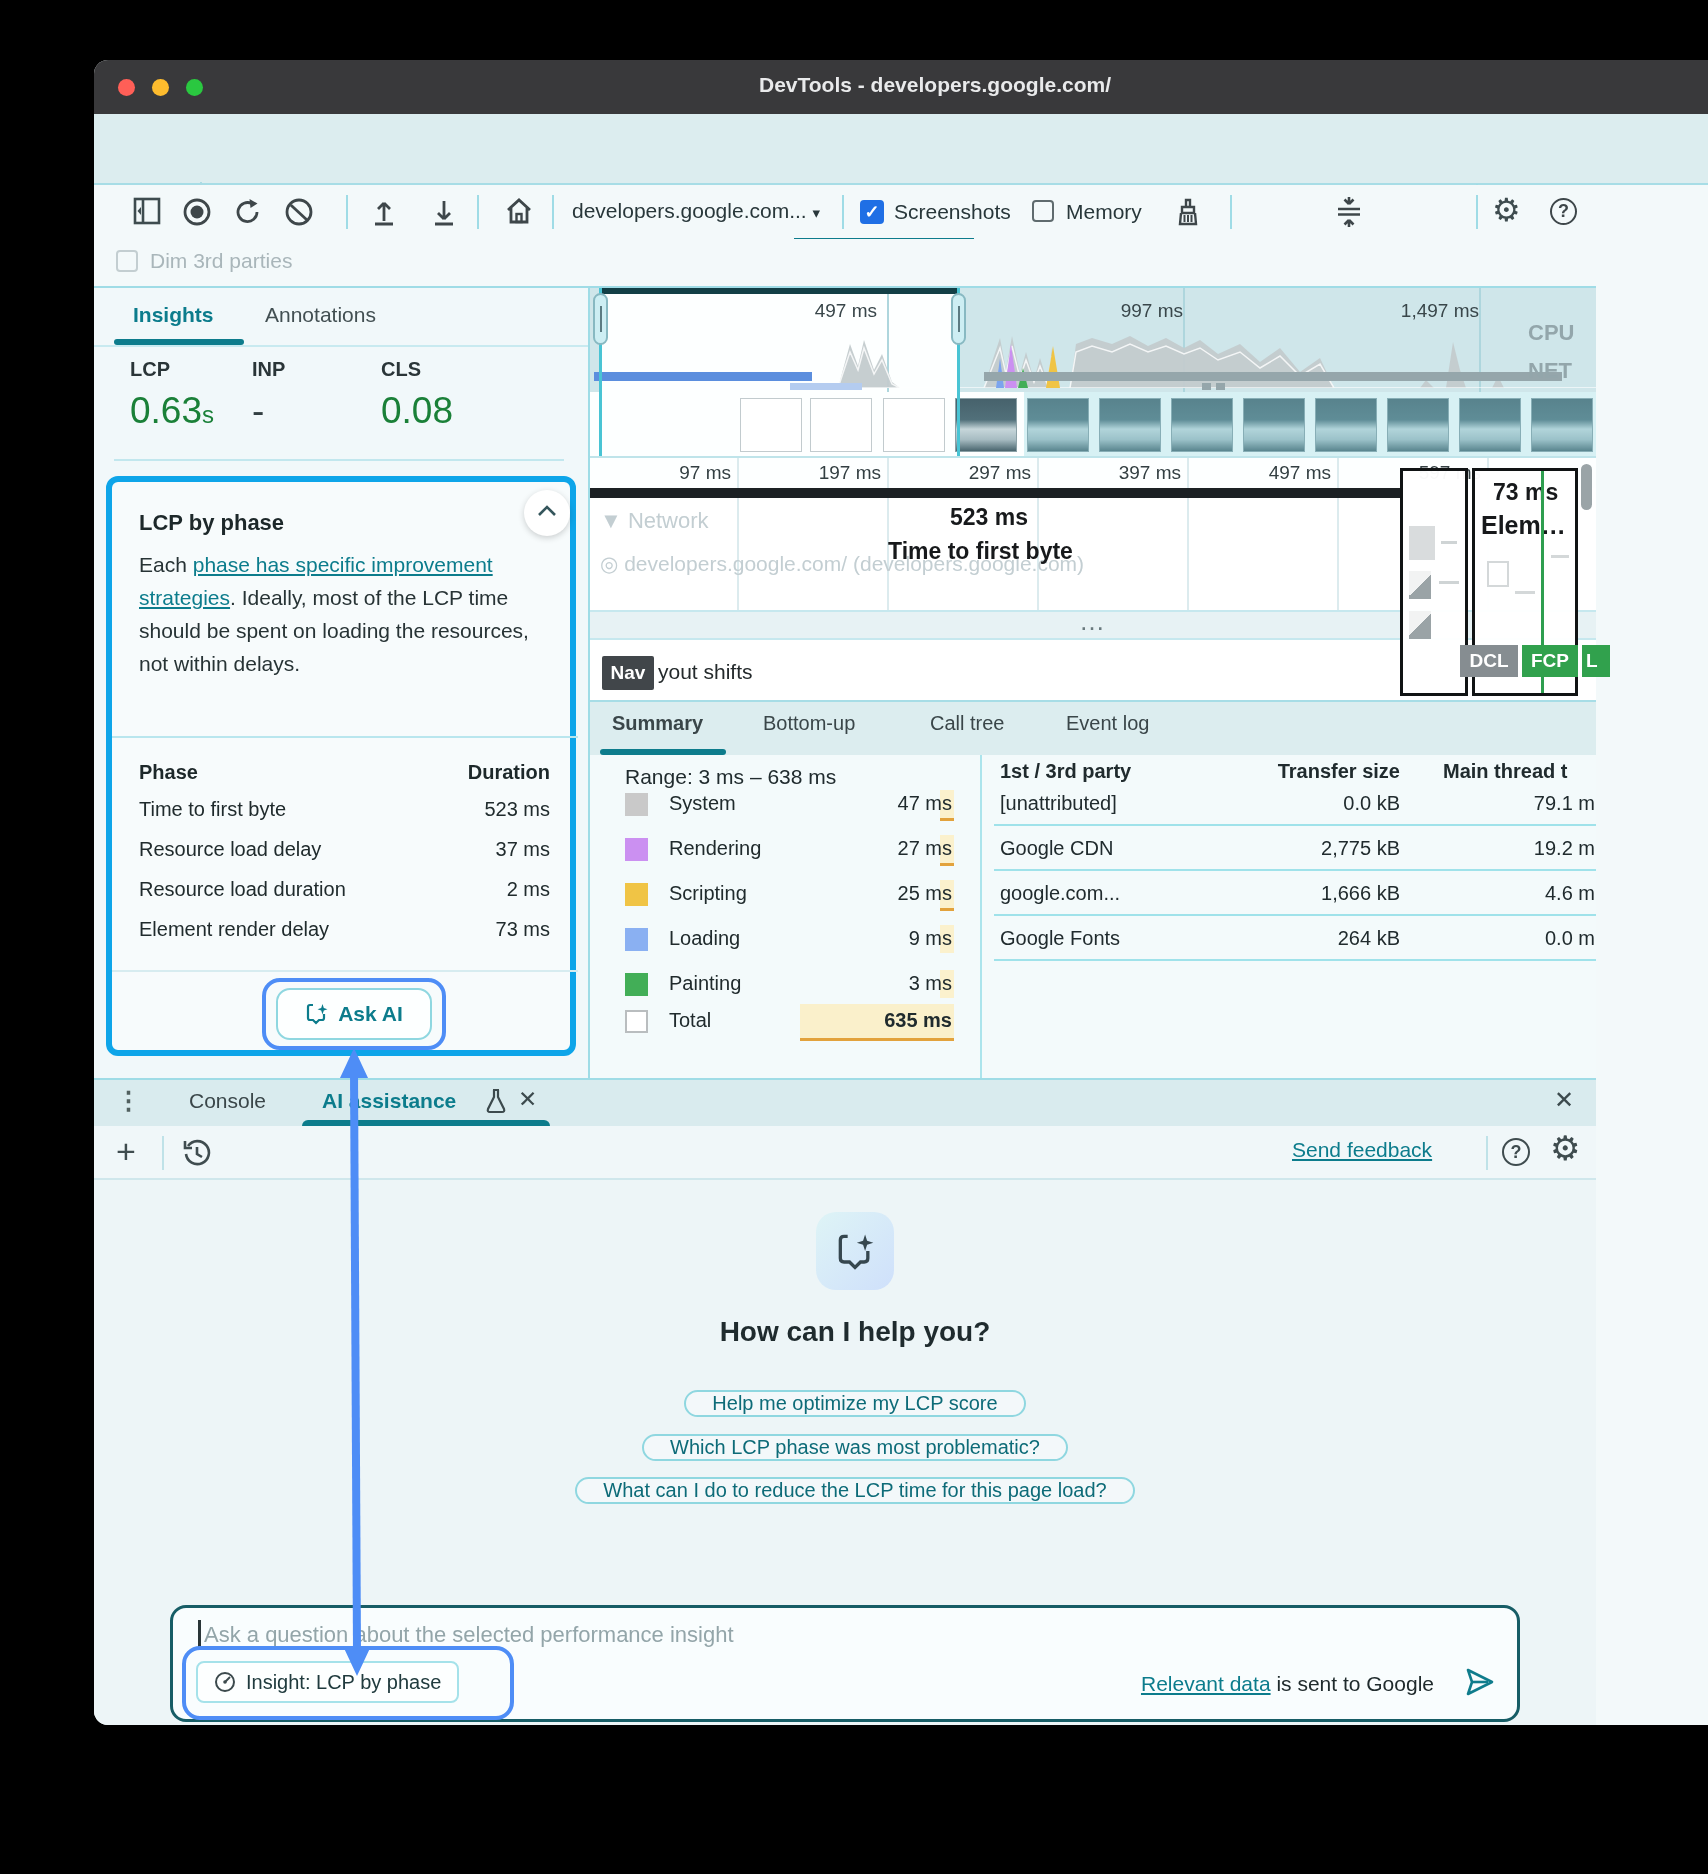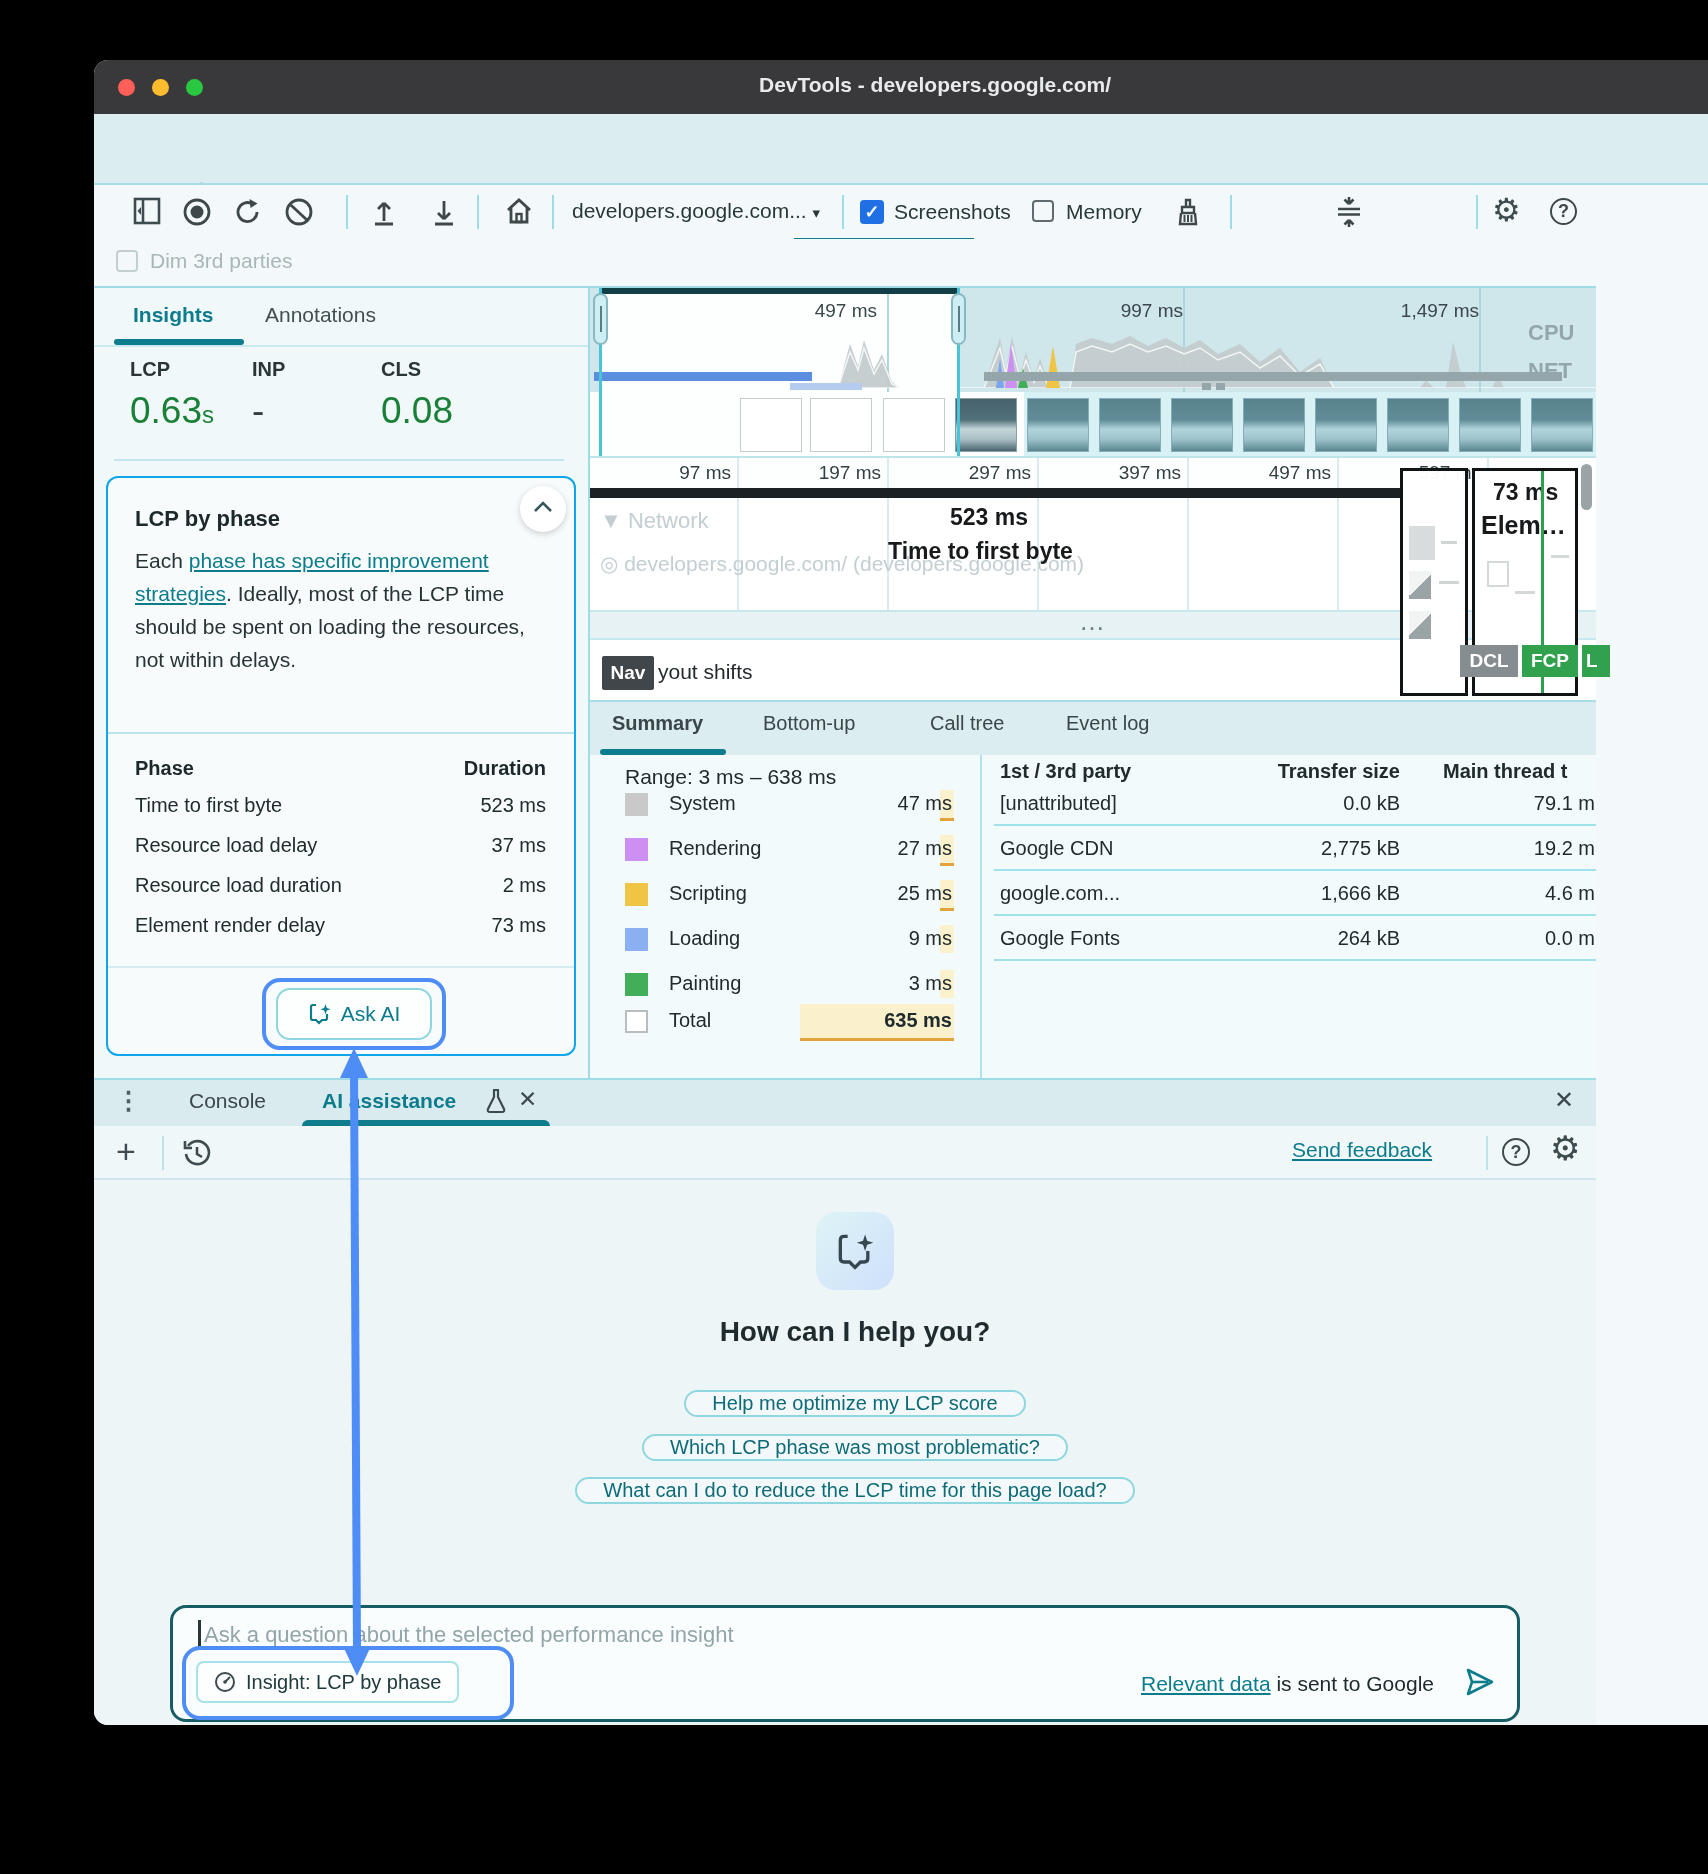--- a/index.html
+++ b/index.html
@@ -18,21 +18,21 @@
   .tab{position:absolute;top:76px;font-size:21px;color:#3a4649;}
   .toolbar{position:absolute;left:0;top:125px;width:100%;height:53px;background:#f3f9fa;}
   .vsep{position:absolute;width:2px;background:#9fdce6;}
   .icon{position:absolute;}
   .teal{color:#0c7c8c;}
   .underline-acc{position:absolute;height:6px;background:#0d7c8c;border-radius:4px 4px 0 0;}
   
   .metric-label{position:absolute;font-size:20px;font-weight:bold;color:#2a3538;}
   .metric-value{position:absolute;font-size:37px;color:#1a8038;}
   .card{position:absolute;left:12px;top:416px;width:470px;height:580px;background:#f7fbfc;
-        border:2px solid #0ea5e9;border-radius:12px;box-sizing:border-box;}
+        border:6px solid #0ea5e9;border-radius:12px;box-sizing:border-box;}
   .link{color:#0c7c8c;text-decoration:underline;}
   
   .mm-label{position:absolute;font-size:19px;color:#39464a;text-align:right;}
   .rul-label{position:absolute;font-size:19px;color:#333f42;text-align:right;width:90px;}
   .gridv{position:absolute;width:2px;background:#dcebee;}
   .thumb-dark{position:absolute;top:338px;width:62px;height:54px;border:1px solid #8aa0a6;box-sizing:border-box;
      background:linear-gradient(#47626c 0%,#51707a 40%,#c6d6da 58%,#a7bcc2 78%,#49656e 100%);}
   .thumb-white{position:absolute;top:338px;width:62px;height:54px;background:#fff;border:1px solid #c2cbce;box-sizing:border-box;}
   .badge{position:absolute;color:#fff;font-size:19px;font-weight:bold;text-align:center;}
   
@@ -203,21 +203,21 @@
     <div class="abs" style="left:0;top:488px;width:466px;height:2px;background:#d7ecf0"></div>
   </div>
 
   <div class="ring" style="left:168px;top:918px;width:184px;height:72px"></div>
   <div class="abs" style="left:182px;top:928px;width:156px;height:52px;border:2px solid #8fd7e0;border-radius:14px;background:#fdffff;
        box-sizing:border-box;display:flex;align-items:center;justify-content:center;gap:9px">
     <svg width="24" height="24" viewBox="0 0 24 24">
       <path d="M8 3 H5 Q3 3 3 5 V16 Q3 18 5 18 H8 L11 21 L14 18 H17 Q19 18 19 16 V12" fill="none" stroke="#0c7c8c" stroke-width="2.2"></path>
       <path d="M17.5 2 L18.8 6 L22.5 7.2 L18.8 8.4 L17.5 12.4 L16.2 8.4 L12.5 7.2 L16.2 6 Z" fill="#0c7c8c"></path>
     </svg>
-    <span style="font-size:21px;font-weight:normal;color:#0c7c8c">Ask AI</span>
+    <span style="font-size:21px;font-weight:bold;color:#0c7c8c">Ask AI</span>
   </div>
 
   <div class="abs" style="left:494px;top:228px;width:2px;height:790px;background:#9fdce6"></div>
 
   <div class="abs" style="left:496px;top:228px;width:1006px;height:790px;background:#fff"></div>
 
   <div class="abs" style="left:496px;top:228px;width:1006px;height:104px;background:#cfe6ea"></div>
   <div class="abs" style="left:506px;top:228px;width:359px;height:104px;background:#fdffff"></div>
   <div class="gridv" style="left:793px;top:228px;height:104px;background:#aed6dd"></div>
   <div class="gridv" style="left:1089px;top:228px;height:104px;background:#aed6dd"></div>

